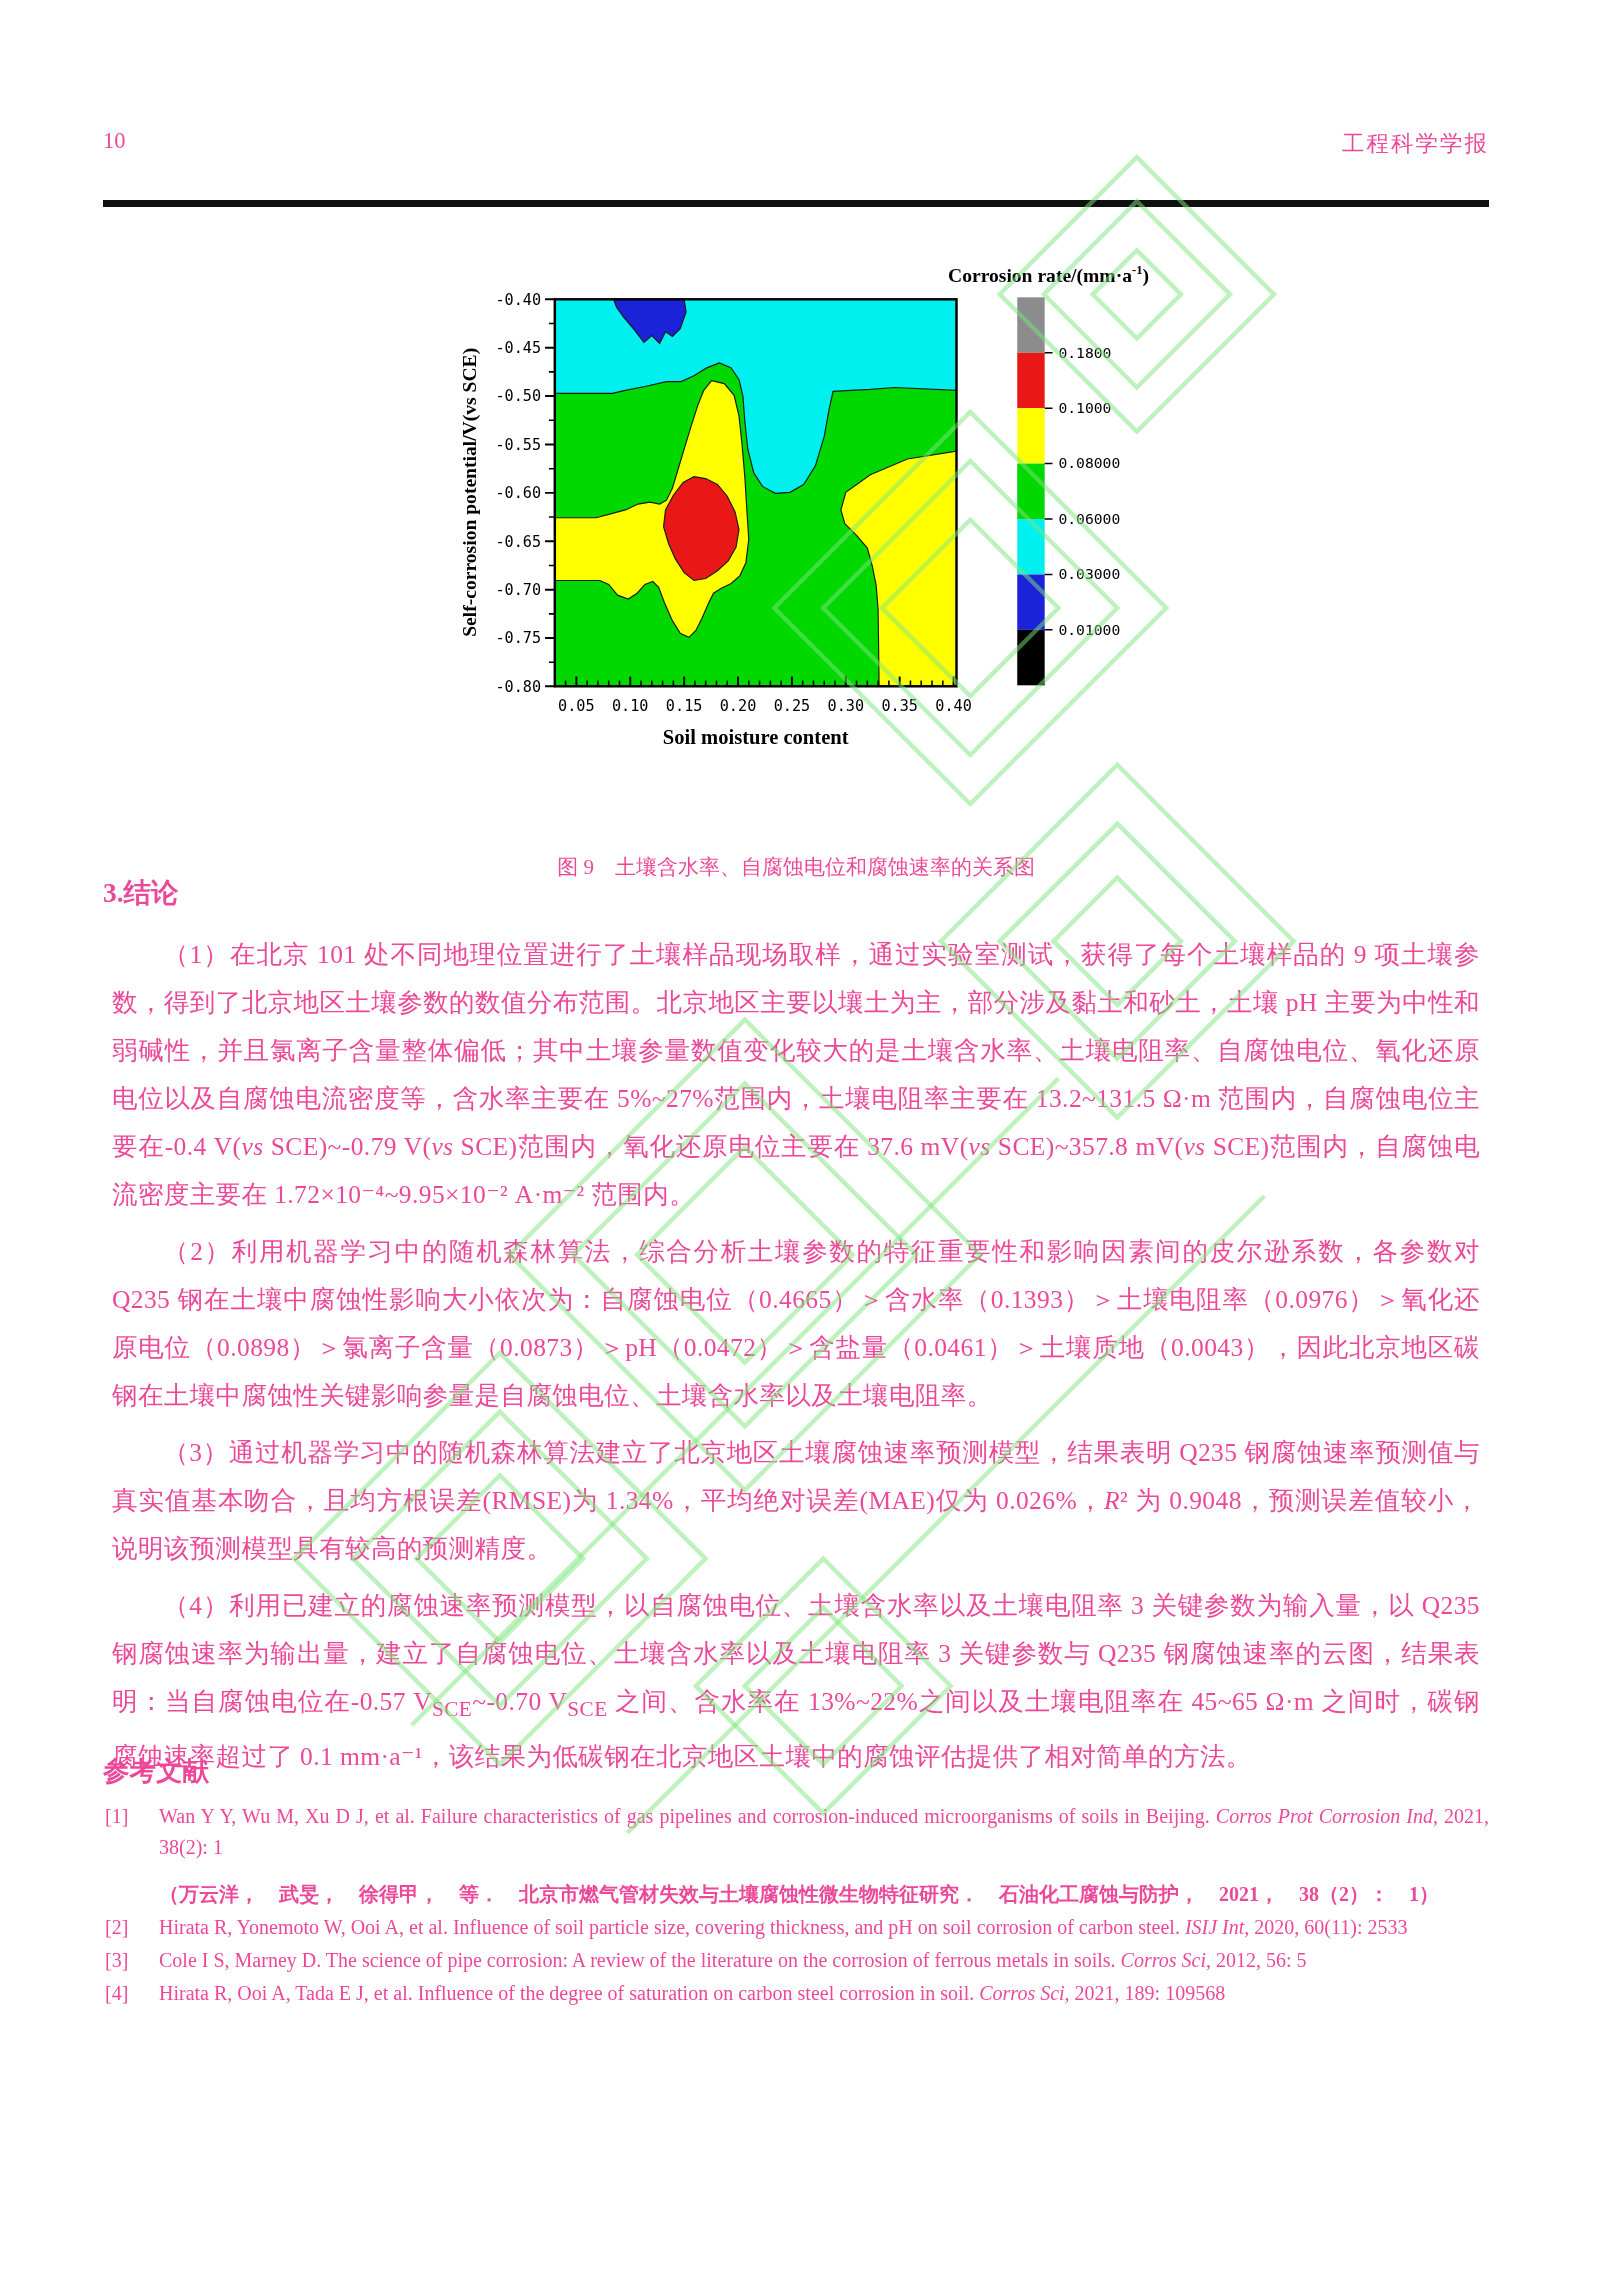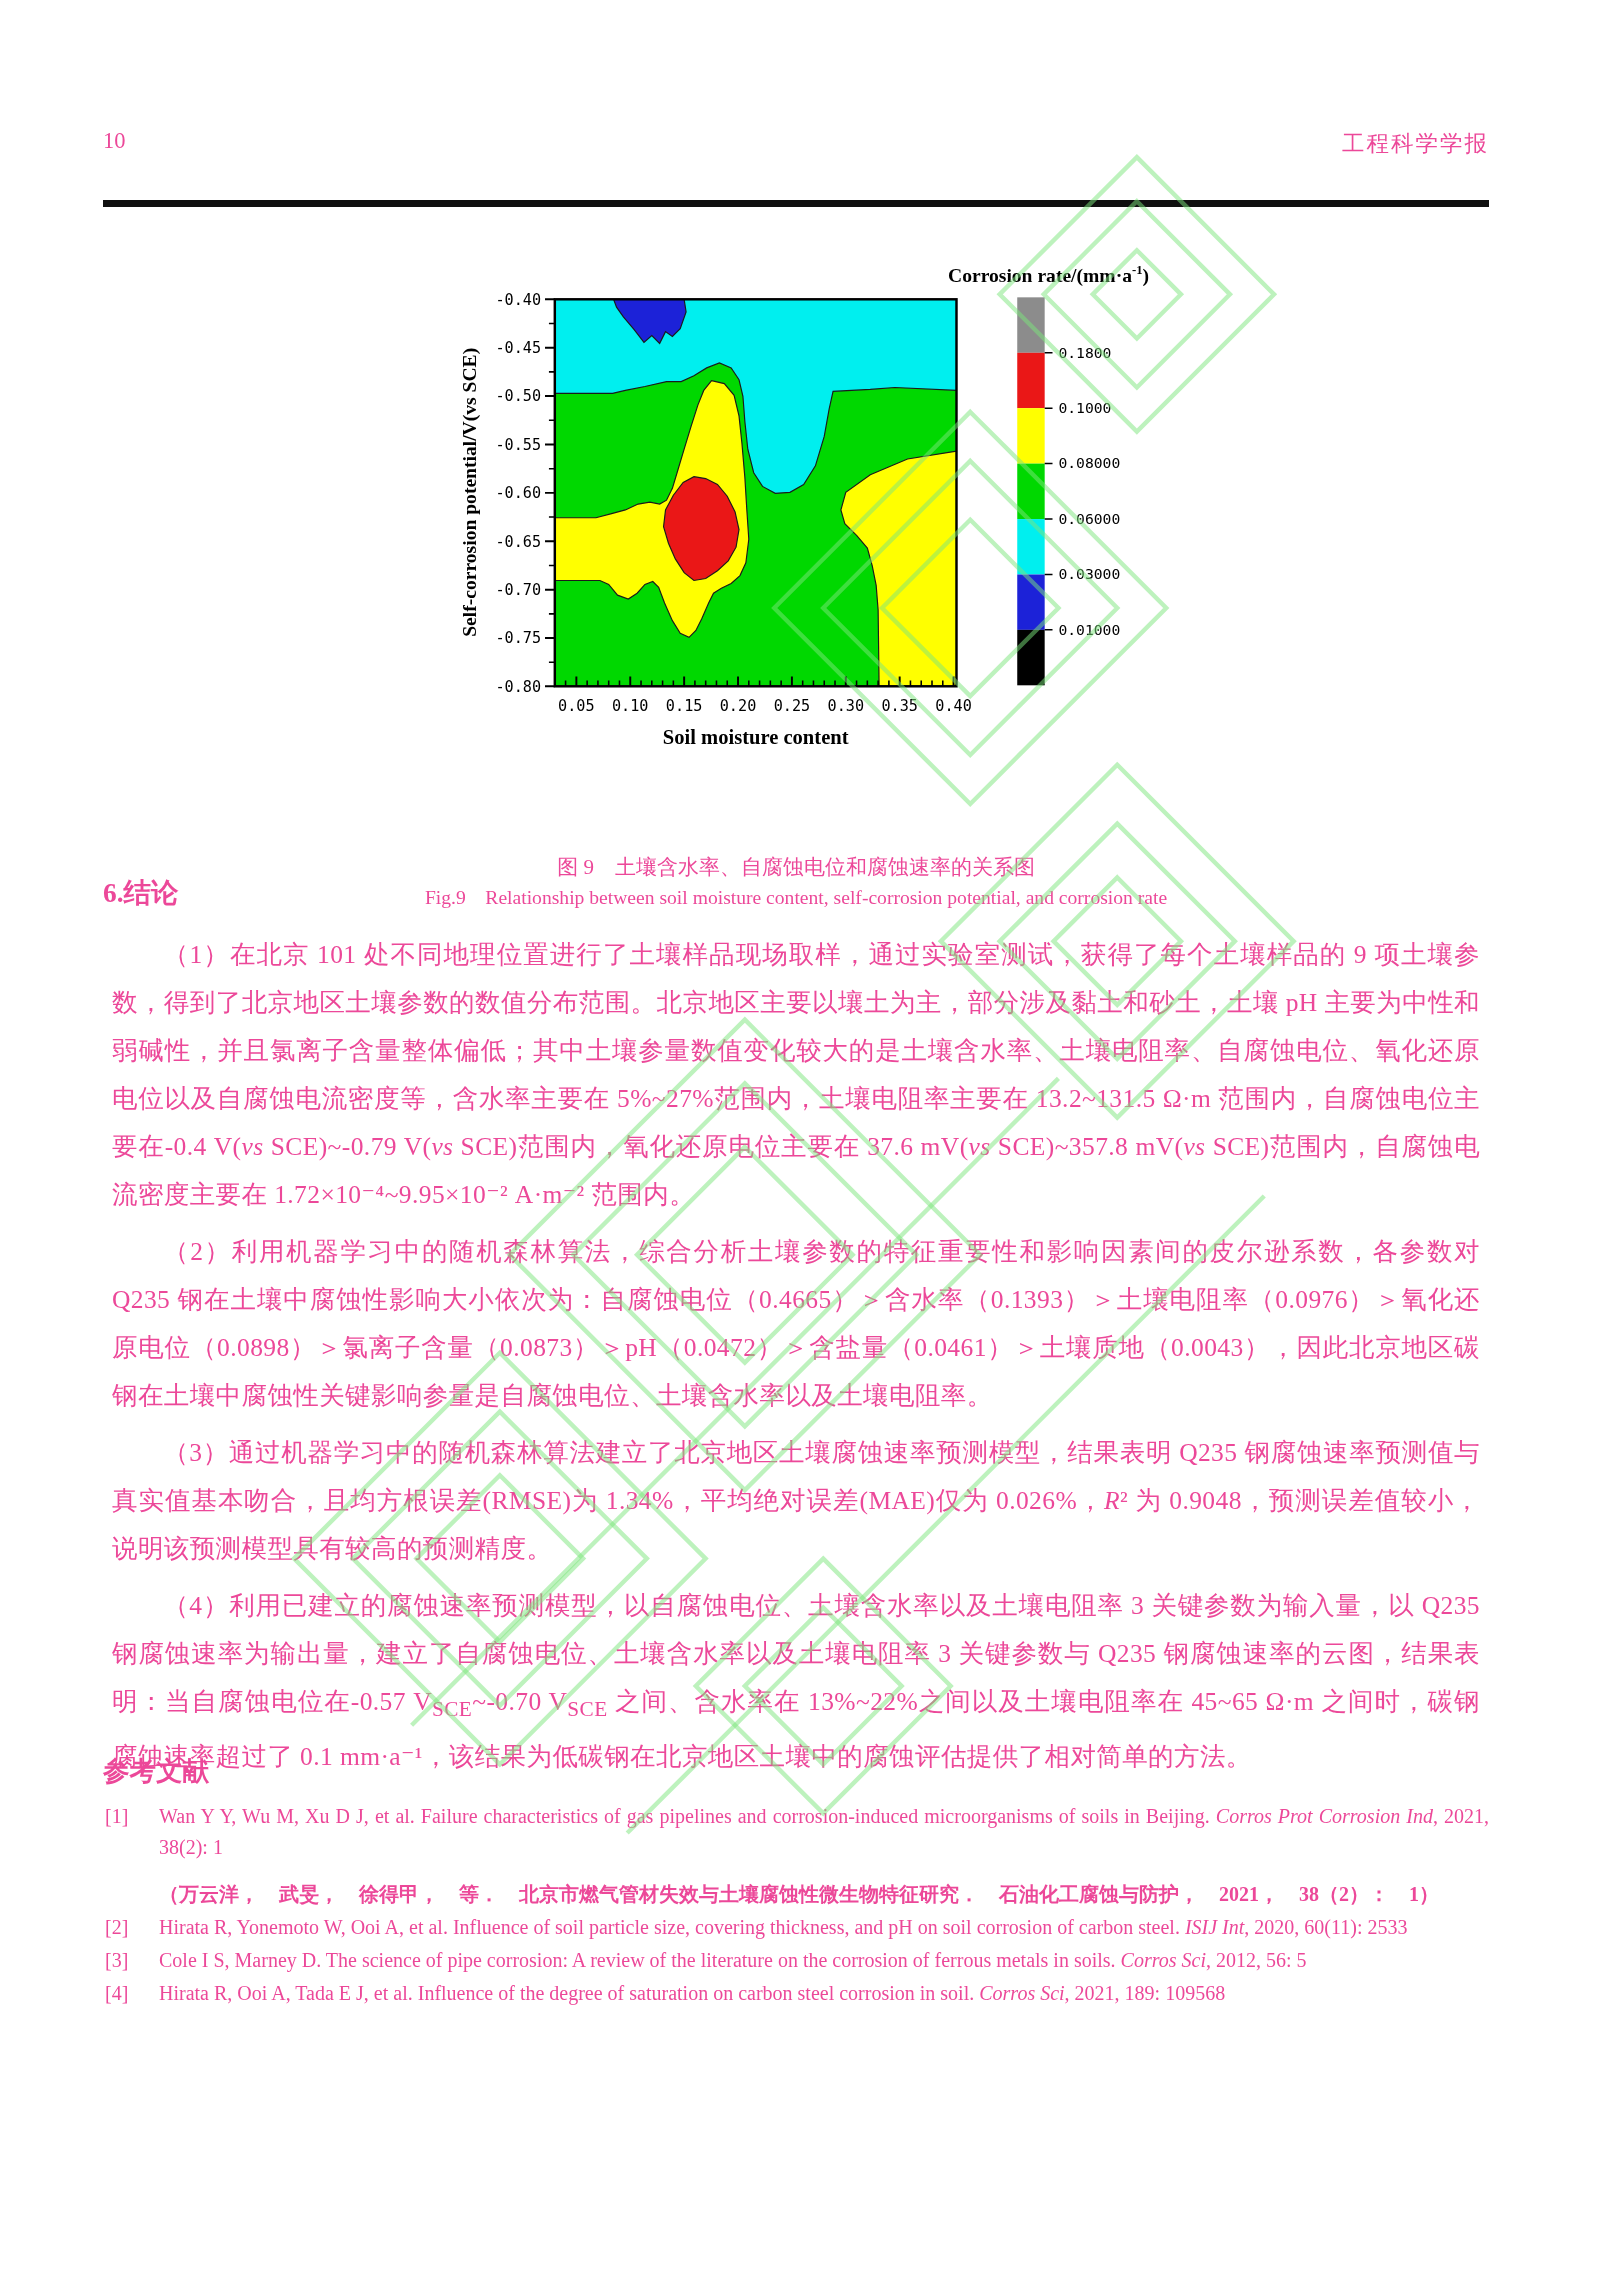--- a/index.html
+++ b/index.html
@@ -112,24 +112,23 @@
         <text class="cb-label" x="622" y="215.7">0.08000</text>
         <text class="cb-label" x="622" y="272.3">0.06000</text>
         <text class="cb-label" x="622" y="328.9">0.03000</text>
         <text class="cb-label" x="622" y="385.4">0.01000</text>
       </g>
     </svg>
   </div>
 
   <div class="fig-caption">
     <p class="fig-caption-zh">图 9　土壤含水率、自腐蚀电位和腐蚀速率的关系图</p>
-    <p class="fig-caption-en">Fig.9  Relationship between soil moisture content, self-corrosion potential, and corrosion rate</p>
   </div>
 
-  <h2 class="section-heading">6.结论</h2>
+  <h2 class="section-heading">3.结论</h2>
   <div class="body-text">
     <p>（1）在北京 101 处不同地理位置进行了土壤样品现场取样，通过实验室测试，获得了每个土壤样品的 9 项土壤参数，得到了北京地区土壤参数的数值分布范围。北京地区主要以壤土为主，部分涉及黏土和砂土，土壤 pH 主要为中性和弱碱性，并且氯离子含量整体偏低；其中土壤参量数值变化较大的是土壤含水率、土壤电阻率、自腐蚀电位、氧化还原电位以及自腐蚀电流密度等，含水率主要在 5%~27%范围内，土壤电阻率主要在 13.2~131.5 Ω·m 范围内，自腐蚀电位主要在-0.4 V(<i>vs</i> SCE)~-0.79 V(<i>vs</i> SCE)范围内，氧化还原电位主要在 37.6 mV(<i>vs</i> SCE)~357.8 mV(<i>vs</i> SCE)范围内，自腐蚀电流密度主要在 1.72×10⁻⁴~9.95×10⁻² A·m⁻² 范围内。</p>
     <p>（2）利用机器学习中的随机森林算法，综合分析土壤参数的特征重要性和影响因素间的皮尔逊系数，各参数对 Q235 钢在土壤中腐蚀性影响大小依次为：自腐蚀电位（0.4665）＞含水率（0.1393）＞土壤电阻率（0.0976）＞氧化还原电位（0.0898）＞氯离子含量（0.0873）＞pH（0.0472）＞含盐量（0.0461）＞土壤质地（0.0043），因此北京地区碳钢在土壤中腐蚀性关键影响参量是自腐蚀电位、土壤含水率以及土壤电阻率。</p>
     <p>（3）通过机器学习中的随机森林算法建立了北京地区土壤腐蚀速率预测模型，结果表明 Q235 钢腐蚀速率预测值与真实值基本吻合，且均方根误差(RMSE)为 1.34%，平均绝对误差(MAE)仅为 0.026%，<i>R</i>² 为 0.9048，预测误差值较小，说明该预测模型具有较高的预测精度。</p>
     <p>（4）利用已建立的腐蚀速率预测模型，以自腐蚀电位、土壤含水率以及土壤电阻率 3 关键参数为输入量，以 Q235 钢腐蚀速率为输出量，建立了自腐蚀电位、土壤含水率以及土壤电阻率 3 关键参数与 Q235 钢腐蚀速率的云图，结果表明：当自腐蚀电位在-0.57 V<sub>SCE</sub>~-0.70 V<sub>SCE</sub> 之间、含水率在 13%~22%之间以及土壤电阻率在 45~65 Ω·m 之间时，碳钢腐蚀速率超过了 0.1 mm·a⁻¹，该结果为低碳钢在北京地区土壤中的腐蚀评估提供了相对简单的方法。</p>
   </div>
 
   <div class="refs">
     <h3 class="refs-heading">参考文献</h3>
     <div class="ref-item">

